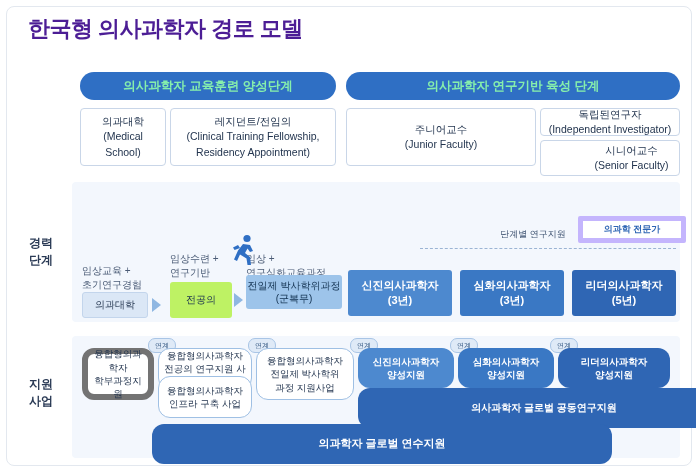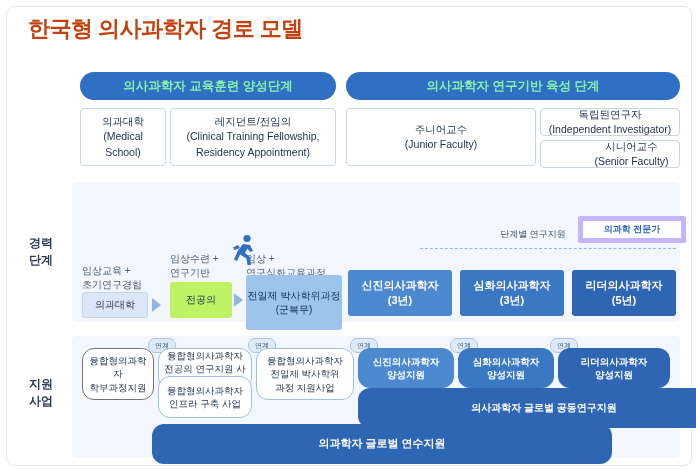--- a/index.html
+++ b/index.html
@@ -8,21 +8,21 @@
     background:#ffffff;
     font-family:"Liberation Sans", sans-serif;
     color:#1b2a49;
     overflow:hidden;
     position:relative;
   }
   #root{position:relative;width:696px;height:470px;}
 
   .title{
     position:absolute;left:28px;top:14px;
-    font-size:22px;font-weight:bold;color:#c2410c;
+    font-size:22px;font-weight:bold;color:#4c1d95;
     letter-spacing:-0.5px;
   }
 
   
   .pill{
     position:absolute;
     border-radius:16px;
     background:#2f6fc4;
     color:#86efac;
     font-size:12.5px;font-weight:bold;
@@ -43,21 +43,21 @@
     font-size:10.5px;
     line-height:1.45;
     color:#23354f;
     padding:2px 4px;
     box-sizing:border-box;
   }
   #box-medschool{left:80px;top:108px;width:86px;height:58px;}
   #box-resident{left:170px;top:108px;width:166px;height:58px;}
   #box-junior{left:346px;top:108px;width:190px;height:58px;}
   #box-indep{left:540px;top:108px;width:140px;height:28px;}
-  #box-senior{left:540px;top:140px;width:140px;height:28px;padding-left:47px;}
+  #box-senior{left:540px;top:140px;width:140px;height:36px;padding-left:47px;}
 
   
   .sidelabel{
     position:absolute;
     width:50px;
     display:flex;align-items:center;justify-content:center;
     text-align:center;
     font-size:12px;font-weight:bold;color:#2a3a55;
     line-height:1.4;
   }
@@ -85,21 +85,21 @@
 
   
   .stepbox{
     position:absolute;
     display:flex;align-items:center;justify-content:center;
     text-align:center;font-size:10px;line-height:1.35;
     border-radius:3px;box-sizing:border-box;
   }
   #step-med{left:82px;top:292px;width:66px;height:26px;background:#dbe7f6;color:#23354f;border:1px solid #c3d5ec;}
   #step-major{left:170px;top:282px;width:62px;height:36px;background:#bef264;color:#1b3350;}
-  #step-phd{left:246px;top:275px;width:96px;height:55px;background:#9dc4ea;color:#11304f;}
+  #step-phd{left:246px;top:275px;width:96px;height:34px;background:#9dc4ea;color:#11304f;}
 
   
   #runner{position:absolute;left:226px;top:232px;width:36px;height:36px;}
 
   
   .tri{
     position:absolute;width:0;height:0;
     border-top:7px solid transparent;border-bottom:7px solid transparent;
     border-left:9px solid #8fb7e2;
   }
@@ -133,21 +133,21 @@
     border-top:1px dashed #9bb4d4;
   }
 
   
   .supbox{
     position:absolute;
     display:flex;align-items:center;justify-content:center;
     text-align:center;font-size:9.5px;line-height:1.4;
     border-radius:12px;box-sizing:border-box;padding:20px 3px;
   }
-  #sup1{left:82px;top:348px;width:72px;height:52px;background:#ffffff;border:1px solid #737373;color:#23354f;}
+  #sup1{left:82px;top:348px;width:72px;height:52px;background:#ffffff;border:6px solid #737373;color:#23354f;}
   #sup2{left:158px;top:348px;width:94px;height:24px;background:#ffffff;border:1px solid #9fc0e4;color:#23354f;}
   #sup3{left:158px;top:376px;width:94px;height:24px;background:#ffffff;border:1px solid #9fc0e4;color:#23354f;}
   #sup4{left:256px;top:348px;width:98px;height:52px;background:#ffffff;border:1px solid #9fc0e4;color:#23354f;}
 
   #sup5{left:358px;top:348px;width:96px;height:36px;background:#4d89cf;color:#ffffff;font-weight:bold;}
   #sup6{left:458px;top:348px;width:96px;height:36px;background:#3a78c4;color:#ffffff;font-weight:bold;}
   #sup7{left:558px;top:348px;width:112px;height:36px;background:#2f66b4;color:#ffffff;font-weight:bold;}
   #sup8{left:358px;top:388px;width:372px;height:24px;background:#2f66b4;color:#ffffff;font-weight:bold;font-size:10px;}
   #sup9{left:152px;top:424px;width:460px;height:26px;background:#2f66b4;color:#ffffff;font-weight:bold;font-size:11px;}
 

